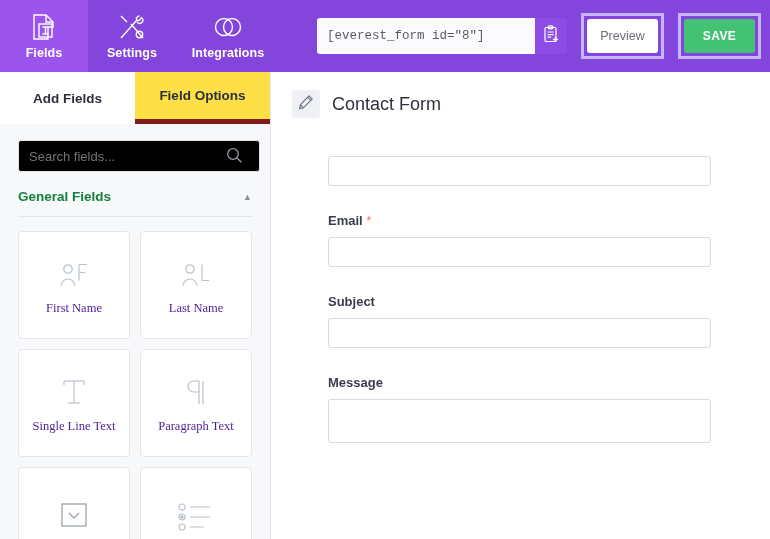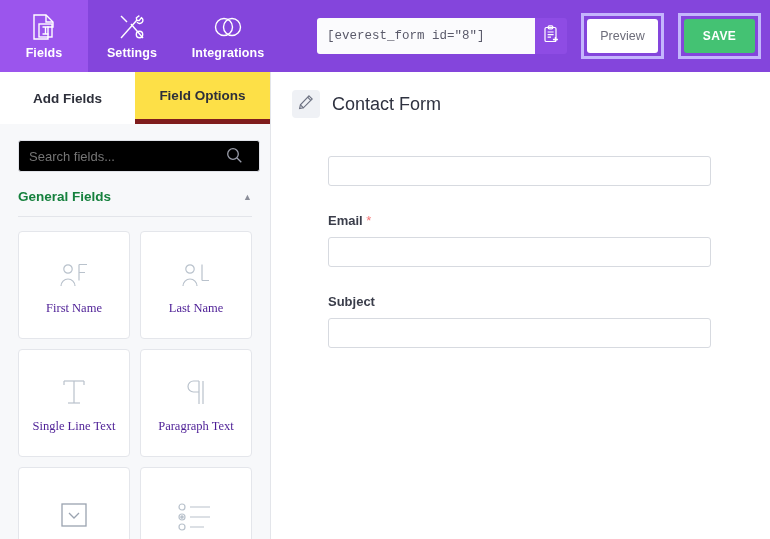--- a/index.html
+++ b/index.html
@@ -380,15 +380,22 @@
     </div>
 
     <div class="form-field">
       <label class="field-label">
         <span>Subject</span>
         <span class="req"></span>
       </label>
       <input class="field-input" type="text" value="" style="">
     </div>
 
+    <div class="form-field">
+      <label class="field-label">
+        <span>Message</span>
+        <span class="req"></span>
+      </label>
+      <textarea class="field-textarea" style=""></textarea>
+    </div>
 
   </div>
 </div>
 
 </body></html>

